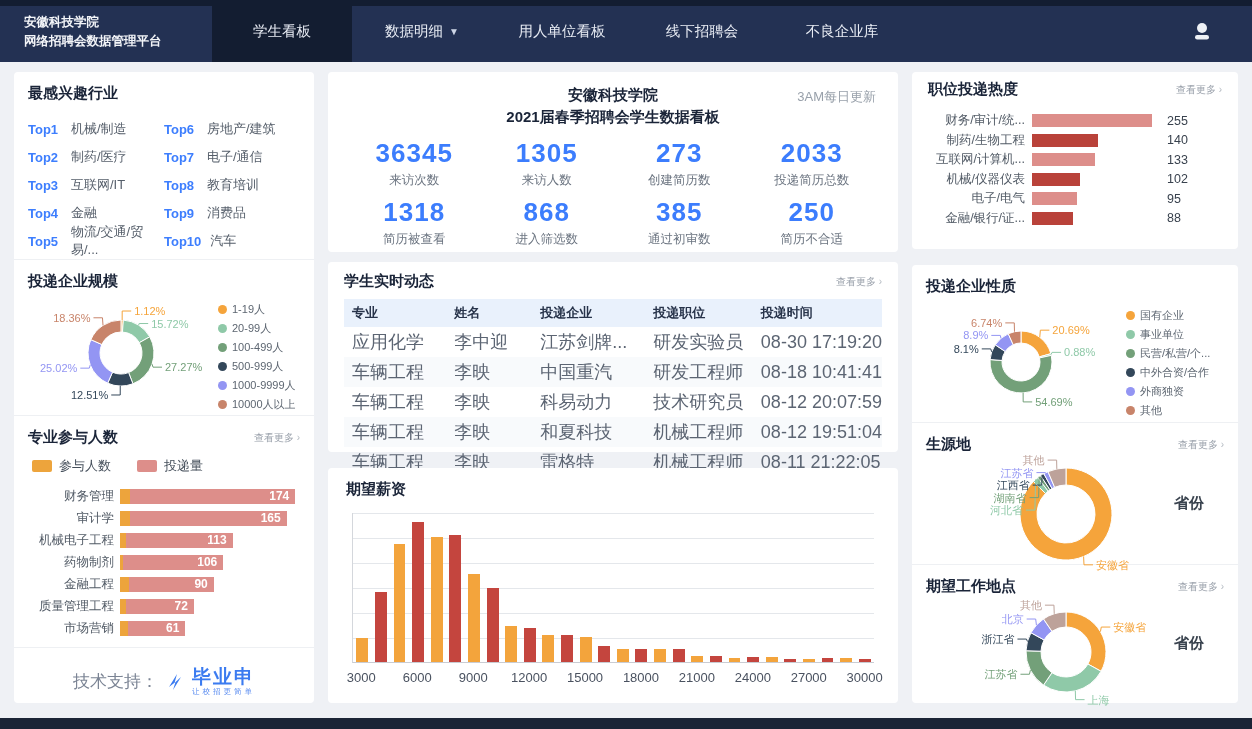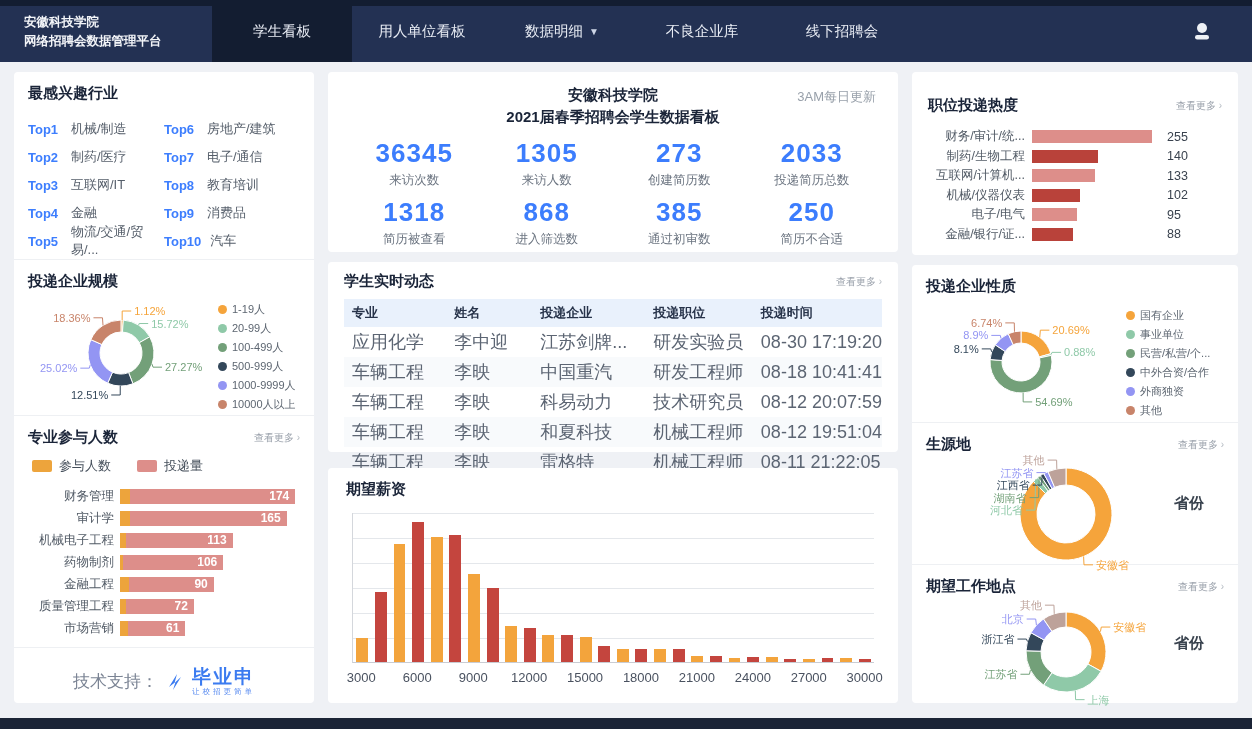--- a/index.html
+++ b/index.html
@@ -75,21 +75,21 @@
   table.rt tbody tr:nth-child(even) td { background:#f8fafc; }
   .card-salary { flex:1; padding:12px 18px; }
   .vchart { position:relative; height:150px; margin:14px 6px 0 6px; display:flex; align-items:flex-end;
             border-bottom:1px solid #c9ccd3; border-left:1px solid #d4d7dc;
             background-image:linear-gradient(to bottom,#e4e7eb 1px,transparent 1px); background-size:100% 25px; }
   .vslot { flex:1; display:flex; align-items:flex-end; justify-content:center; height:100%; }
   .vbar { width:64%; }
   .vticks { position:relative; height:22px; margin:4px 6px 0 6px; }
   .vtick { position:absolute; top:3px; transform:translateX(-50%); font-size:13px; color:#4a5260; }
   
-  .card-heat { height:183px; padding:24px 16px; margin-bottom:10px; }
+  .card-heat { height:183px; padding:8px 16px; margin-bottom:16px; }
   .hb-rows { margin-top:12px; }
   .hb-row { display:flex; align-items:center; height:19.5px; }
   .hb-label { width:104px; text-align:right; font-size:12.5px; color:#525b66; padding-right:7px; flex:none; white-space:nowrap; overflow:hidden; }
   .hb-track { width:128px; flex:none; }
   .hb-fill { height:13px; }
   .hb-val { font-size:12.5px; color:#39424e; margin-left:7px; }
   .card-right2 { flex:1; }
   .sec-nature { height:158px; }
   .nature-body { display:flex; align-items:center; }
   .sec-origin { height:142px; position:relative; }
@@ -105,31 +105,31 @@
 <header class="navbar">
   <div class="logo">
     <div>安徽科技学院</div>
     <div>网络招聘会数据管理平台</div>
   </div>
   <nav class="tabs" id="nav-tabs">
       <div class="tab active">
         <span>学生看板</span>
       </div>
       <div class="tab">
-        <span>用人单位看板</span>
-      </div>
-      <div class="tab">
         <span>数据明细</span>
         <span class="caret-icon">▼</span>
       </div>
       <div class="tab">
-        <span>不良企业库</span>
+        <span>用人单位看板</span>
       </div>
       <div class="tab">
         <span>线下招聘会</span>
+      </div>
+      <div class="tab">
+        <span>不良企业库</span>
       </div>
     </nav>
   <div class="user-btn">
     <svg width="24" height="24" viewBox="0 0 24 24">
       <circle cx="12" cy="9" r="5" fill="#eef1f6"></circle>
       <rect x="5" y="16" width="14" height="4.5" rx="2.2" fill="#eef1f6"></rect>
     </svg>
   </div>
 </header>
 

